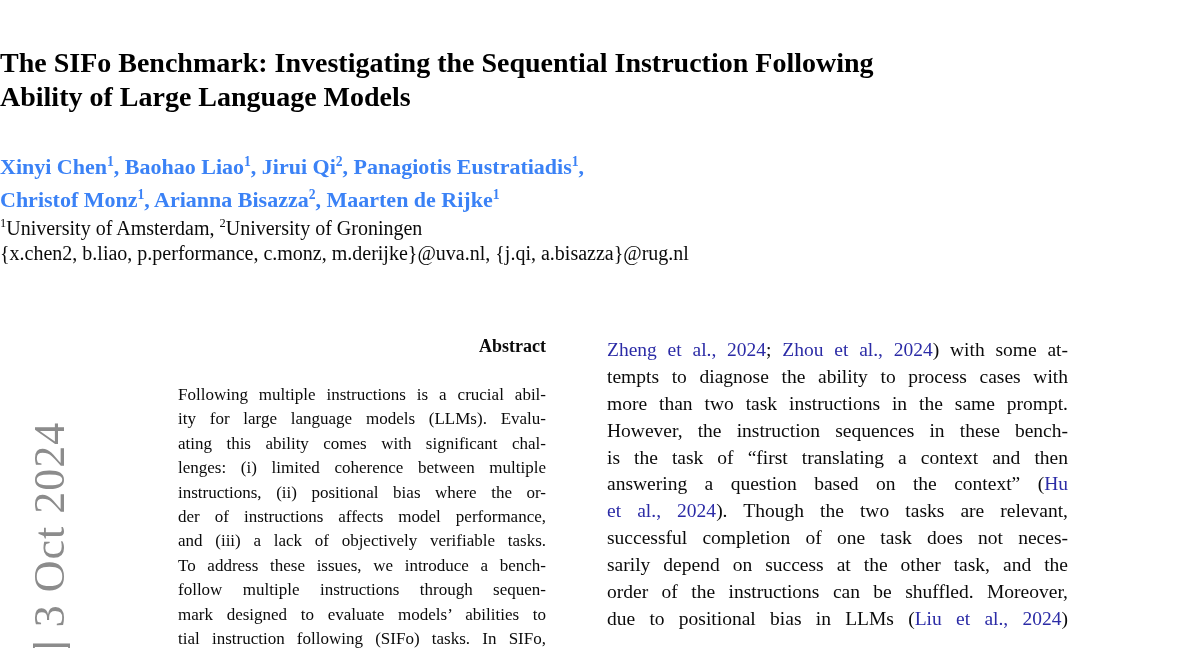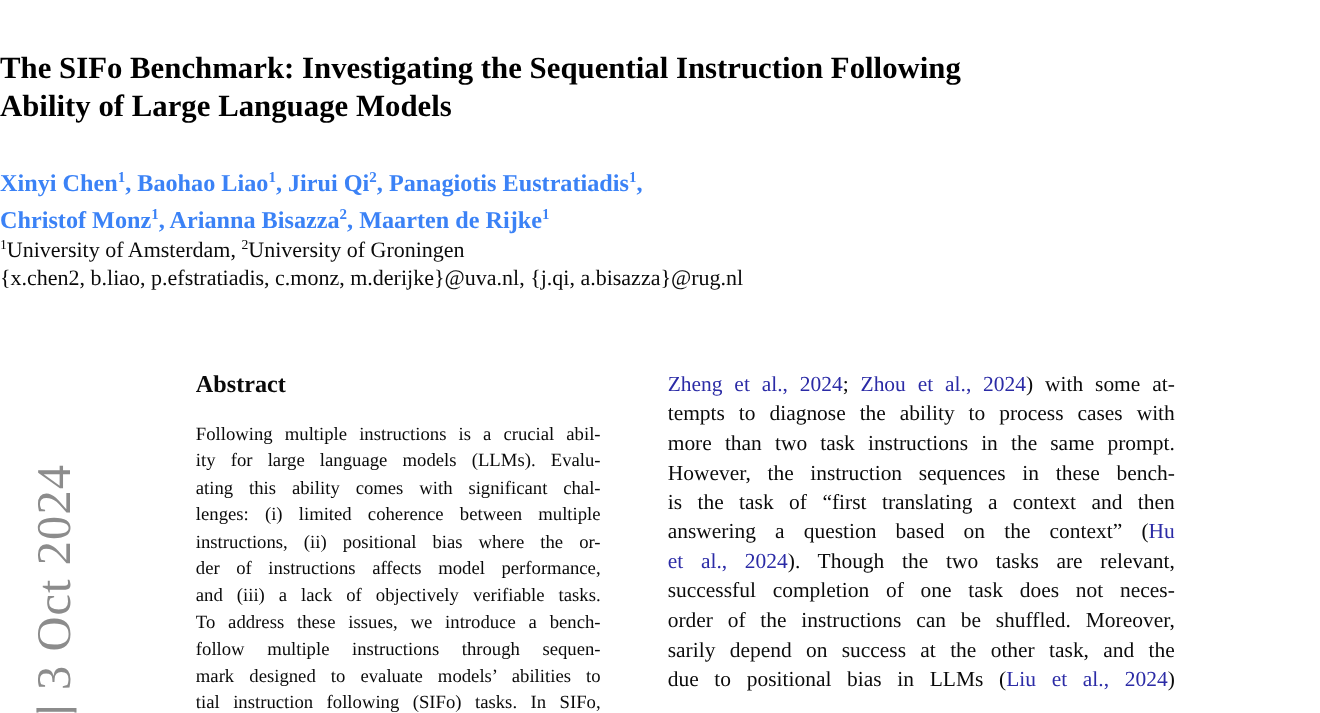--- a/index.html
+++ b/index.html
@@ -33,21 +33,21 @@
   .authors{
     margin-top:36px;
     font-size:22px;font-weight:bold;line-height:33px;color:#3b82f6;
   }
   .affil{font-size:20px;line-height:25px;}
   .emails{font-size:20px;line-height:25px;}
   .sup{font-size:62%;vertical-align:super;line-height:0;}
   .abstract-head{
     position:absolute;
     left:178px;top:336px;width:368px;
-    text-align:left;font-weight:bold;font-size:22px;
+    text-align:right;font-weight:bold;font-size:18px;
   }
   .abs-col{
     position:absolute;
     left:178px;top:383px;width:368px;
     font-size:17px;line-height:24.4px;
   }
   .right-col{
     position:absolute;
     left:607px;top:337px;width:461px;
     font-size:19.5px;line-height:26.9px;
@@ -72,21 +72,21 @@
   <div class="header">
     <div class="title">
       <div>The SIFo Benchmark: Investigating the Sequential Instruction Following</div>
       <div>Ability of Large Language Models</div>
     </div>
     <div class="authors">
       <div><span>Xinyi Chen</span><span class="sup">1</span><span>, Baohao Liao</span><span class="sup">1</span><span>, Jirui Qi</span><span class="sup">2</span><span>, Panagiotis Eustratiadis</span><span class="sup">1</span><span>,</span></div>
       <div><span>Christof Monz</span><span class="sup">1</span><span>, Arianna Bisazza</span><span class="sup">2</span><span>, Maarten de Rijke</span><span class="sup">1</span></div>
     </div>
     <div class="affil"><span class="sup">1</span><span>University of Amsterdam, </span><span class="sup">2</span><span>University of Groningen</span></div>
-    <div class="emails">{x.chen2, b.liao, p.efstratiadis, c.monz, m.derijke}@uva.nl, {j.qi, a.bisazza}@rug.nl</div>
+    <div class="emails">{x.chen2, b.liao, p.performance, c.monz, m.derijke}@uva.nl, {j.qi, a.bisazza}@rug.nl</div>
   </div>
 
   <div class="abstract-head">Abstract</div>
 
   <div class="abs-col">
       <div class="tline">Following multiple instructions is a crucial abil-</div>
       <div class="tline">ity for large language models (LLMs). Evalu-</div>
       <div class="tline">ating this ability comes with significant chal-</div>
       <div class="tline">lenges: (i) limited coherence between multiple</div>
       <div class="tline">instructions, (ii) positional bias where the or-</div>
@@ -100,18 +100,18 @@
 
   <div class="right-col">
       <div class="tline"><span class="cite">Zheng et al., 2024</span><span>; </span><span class="cite">Zhou et al., 2024</span><span>) with some at-</span></div>
       <div class="tline"><span>tempts to diagnose the ability to process cases with</span></div>
       <div class="tline"><span>more than two task instructions in the same prompt.</span></div>
       <div class="tline"><span>However, the instruction sequences in these bench-</span></div>
       <div class="tline"><span>is the task of “first translating a context and then</span></div>
       <div class="tline"><span>answering a question based on the context” (</span><span class="cite">Hu</span></div>
       <div class="tline"><span class="cite">et al., 2024</span><span>). Though the two tasks are relevant,</span></div>
       <div class="tline"><span>successful completion of one task does not neces-</span></div>
+      <div class="tline"><span>sarily depend on success at the other task, and the</span></div>
       <div class="tline"><span>order of the instructions can be shuffled. Moreover,</span></div>
-      <div class="tline"><span>sarily depend on success at the other task, and the</span></div>
       <div class="tline"><span>due to positional bias in LLMs (</span><span class="cite">Liu et al., 2024</span><span>)</span></div>
     </div>
 
 </div>
 
 </body></html>

